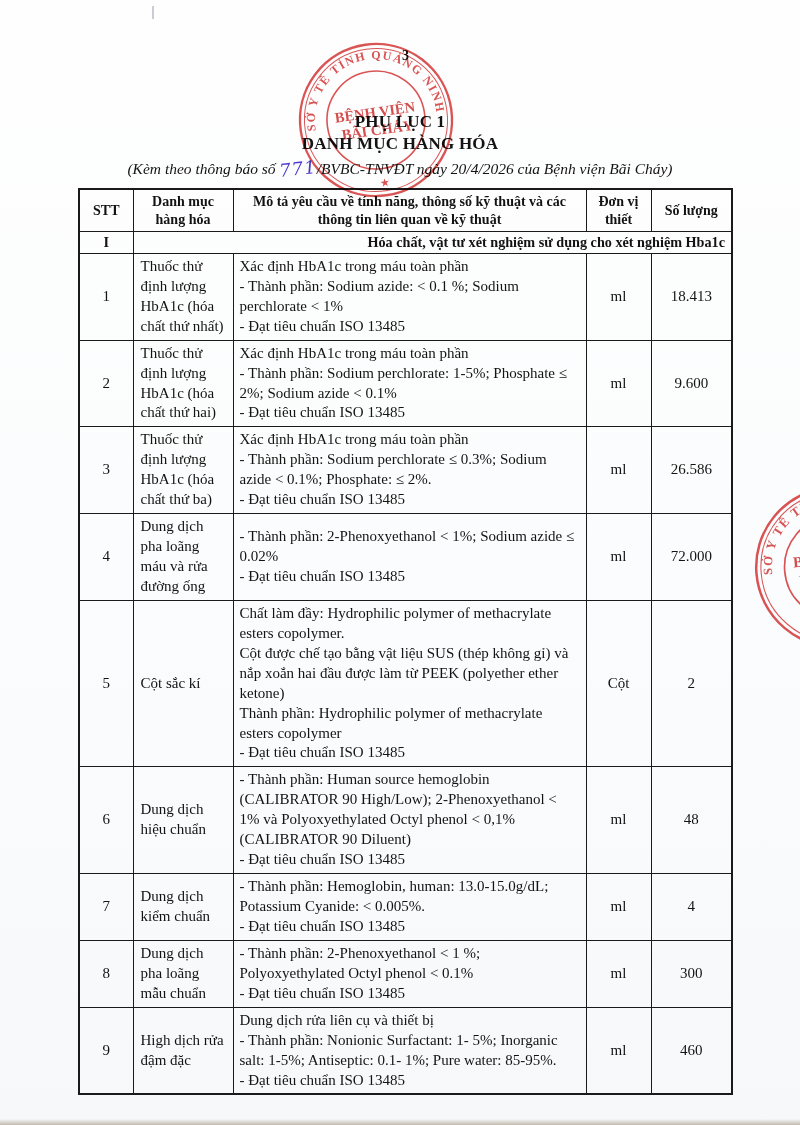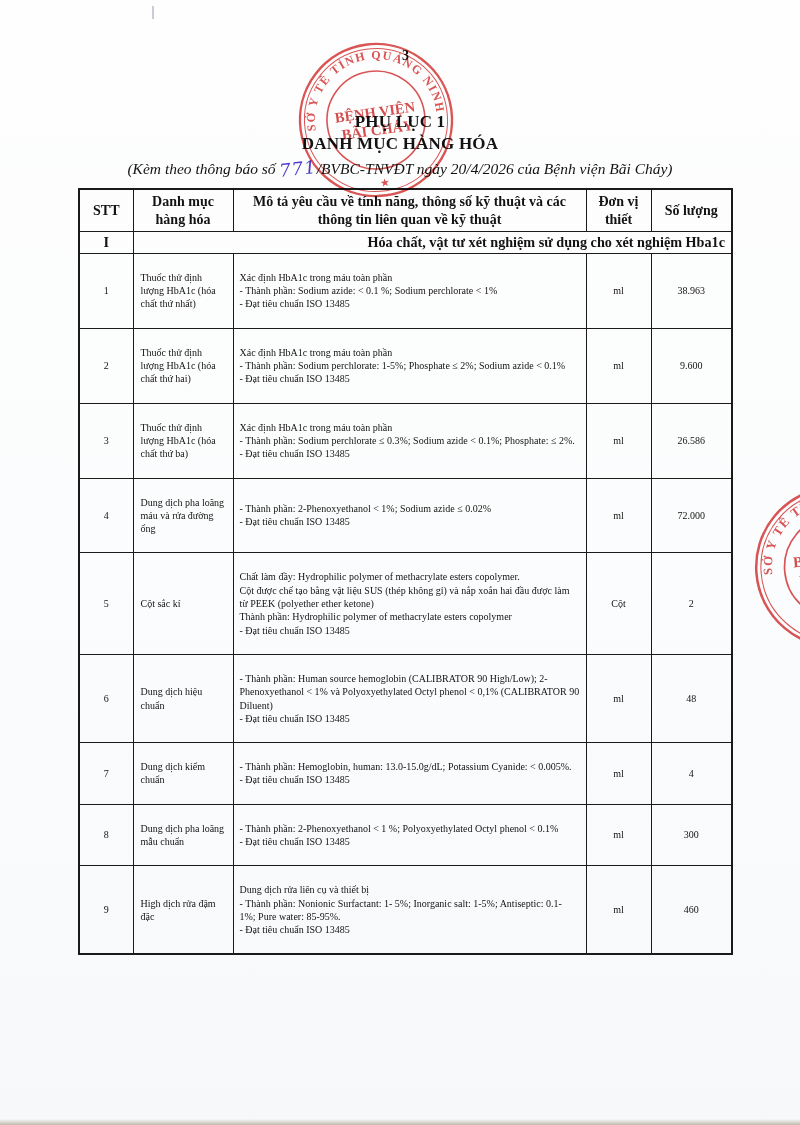--- a/index.html
+++ b/index.html
@@ -22,21 +22,21 @@
   .doc-subtitle { position:absolute; top:157px; left:0; width:800px; text-align:center;
     font-style:italic; font-size:15.5px; }
   .handwritten { display:inline-block; font-family:"DejaVu Serif",serif; font-style:italic;
     color:#4a3bd0; font-size:18px; transform:rotate(-6deg) translateY(1px); letter-spacing:1px; }
 
   table.doc-table { position:absolute; top:188px; left:78px; width:653px;
     border-collapse:collapse; table-layout:fixed; border:2px solid #1a1a1a; }
   .doc-table th, .doc-table td { border:1px solid #1a1a1a; }
   .doc-table th { font-size:14px; font-weight:bold; text-align:center; vertical-align:middle;
     padding:3px 3px; line-height:1.25; }
-  .doc-table td { font-size:10px; vertical-align:middle; padding:17px 6px; line-height:1.33; }
+  .doc-table td { font-size:15px; vertical-align:middle; padding:3px 6px; line-height:1.33; }
   td.c-stt, td.c-unit, td.c-qty { text-align:center; }
   tr.section-row td { font-weight:bold; font-size:14.2px; padding:1px 6px; }
   td.section-label { text-align:right; padding-left:8px; }
   td.c-name { padding-left:7px; }
 
   .stamp { position:absolute; mix-blend-mode:multiply; opacity:0.88; pointer-events:none; }
   .stamp-top { top:40px; left:296px; width:160px; height:160px; transform:rotate(-8deg); }
   .stamp-right { top:483px; left:752px; width:168px; height:168px; transform:rotate(-5deg); }
   .stamp svg { width:100%; height:100%; display:block; }
 </style>
@@ -82,21 +82,21 @@
       </tr>
     <tr>
       <td class="c-stt">1</td>
       <td class="c-name">Thuốc thử định lượng HbA1c (hóa chất thứ nhất)</td>
       <td class="c-desc">
             <div>Xác định HbA1c trong máu toàn phần</div>
             <div>- Thành phần: Sodium azide: &lt; 0.1 %; Sodium perchlorate &lt; 1%</div>
             <div>- Đạt tiêu chuẩn ISO 13485</div>
           </td>
       <td class="c-unit">ml</td>
-      <td class="c-qty">38.963</td>
+      <td class="c-qty">18.413</td>
     </tr>
         <tr>
       <td class="c-stt">2</td>
       <td class="c-name">Thuốc thử định lượng HbA1c (hóa chất thứ hai)</td>
       <td class="c-desc">
             <div>Xác định HbA1c trong máu toàn phần</div>
             <div>- Thành phần: Sodium perchlorate: 1-5%; Phosphate ≤ 2%; Sodium azide &lt; 0.1%</div>
             <div>- Đạt tiêu chuẩn ISO 13485</div>
           </td>
       <td class="c-unit">ml</td>

